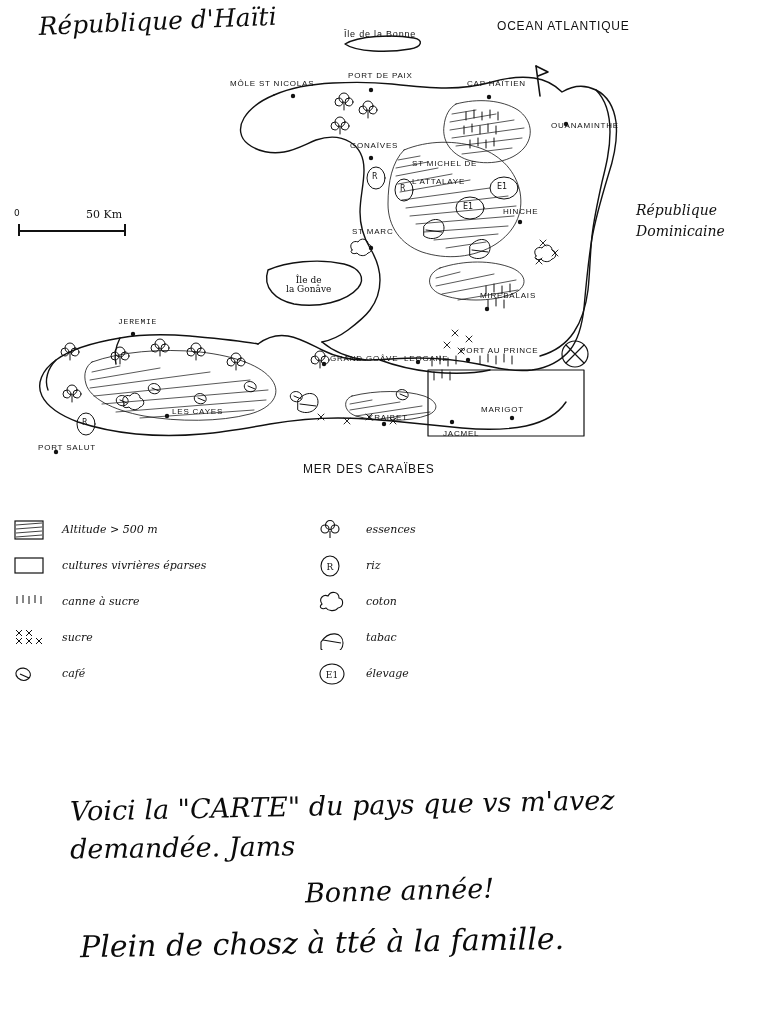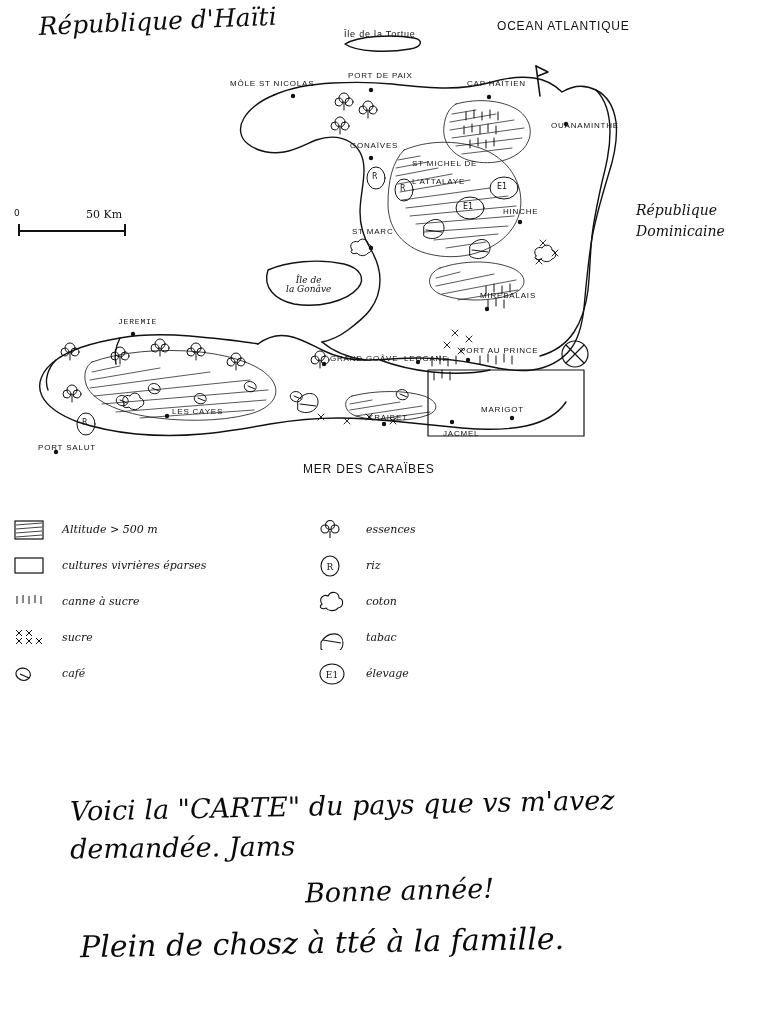--- a/index.html
+++ b/index.html
@@ -21,21 +21,20 @@
   }
   
   .abs {
     position: absolute;
     white-space: nowrap;
     line-height: 1.05;
   }
   
   .hand {
     font-family: "DejaVu Serif", serif;
-    font-style: italic;
     color: #0d0d0d;
   }
   .print {
     font-family: "Liberation Sans", sans-serif;
     letter-spacing: 0.8px;
     color: #111;
   }
   .tiny { font-size: 8px; }
   .small { font-size: 9px; }
   .med { font-size: 11px; }
@@ -420,21 +419,21 @@
         <circle cx="452" cy="422" r="2.2"></circle>
         <circle cx="512" cy="418" r="2.2"></circle>
       </g>
     </g>
   </svg>
 
   <div class="abs print med" id="label-ocean-atlantique">OCEAN ATLANTIQUE</div>
   <div class="abs print med" id="label-mer-caraibes">MER DES CARAÏBES</div>
   <div class="abs" id="label-republique-dominicaine">République<br>Dominicaine</div>
 
-  <div class="abs print small" style="left:344px; top:30px;">Île de la Tortue</div>
+  <div class="abs print small" style="left:344px; top:30px;">Île de la Bonne</div>
   <div class="abs hand small" style="left:286px; top:276px; text-align:center;">Île de<br>la Gonâve</div>
 
   <div class="abs print tiny" style="left:230px; top:80px;">MÔLE ST NICOLAS</div>
   <div class="abs print tiny" style="left:348px; top:72px;">PORT DE PAIX</div>
   <div class="abs print tiny" style="left:467px; top:80px;">CAP HAÏTIEN</div>
   <div class="abs print tiny" style="left:551px; top:122px;">OUANAMINTHE</div>
   <div class="abs print tiny" style="left:350px; top:142px;">GONAÏVES</div>
   <div class="abs print tiny" style="left:412px; top:160px;">ST MICHEL DE</div>
   <div class="abs print tiny" style="left:412px; top:178px;">L'ATTALAYE</div>
   <div class="abs print tiny" style="left:503px; top:208px;">HINCHE</div>

